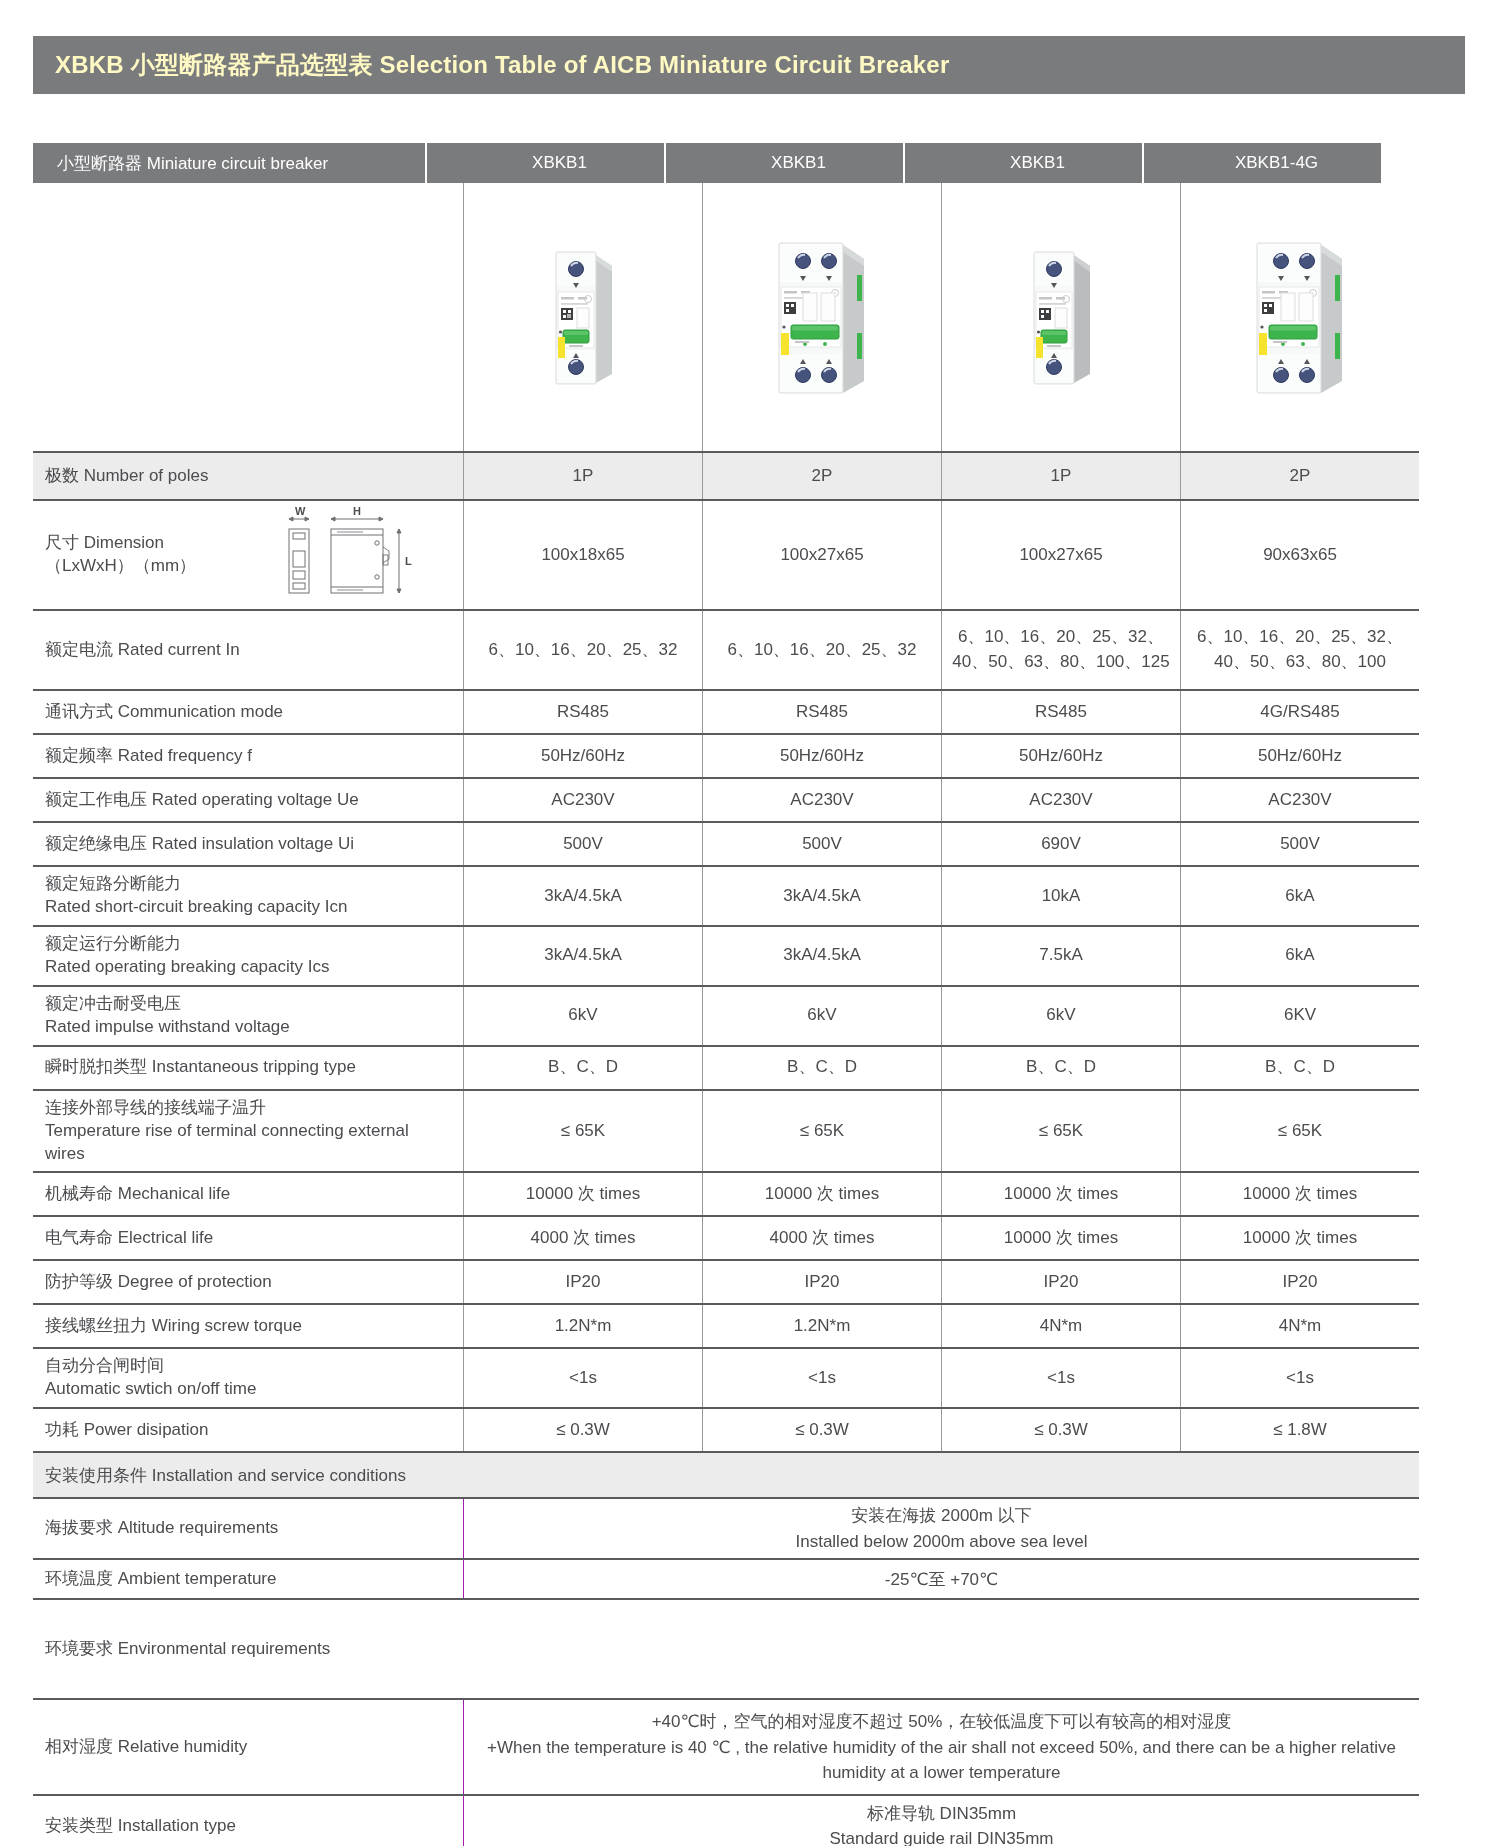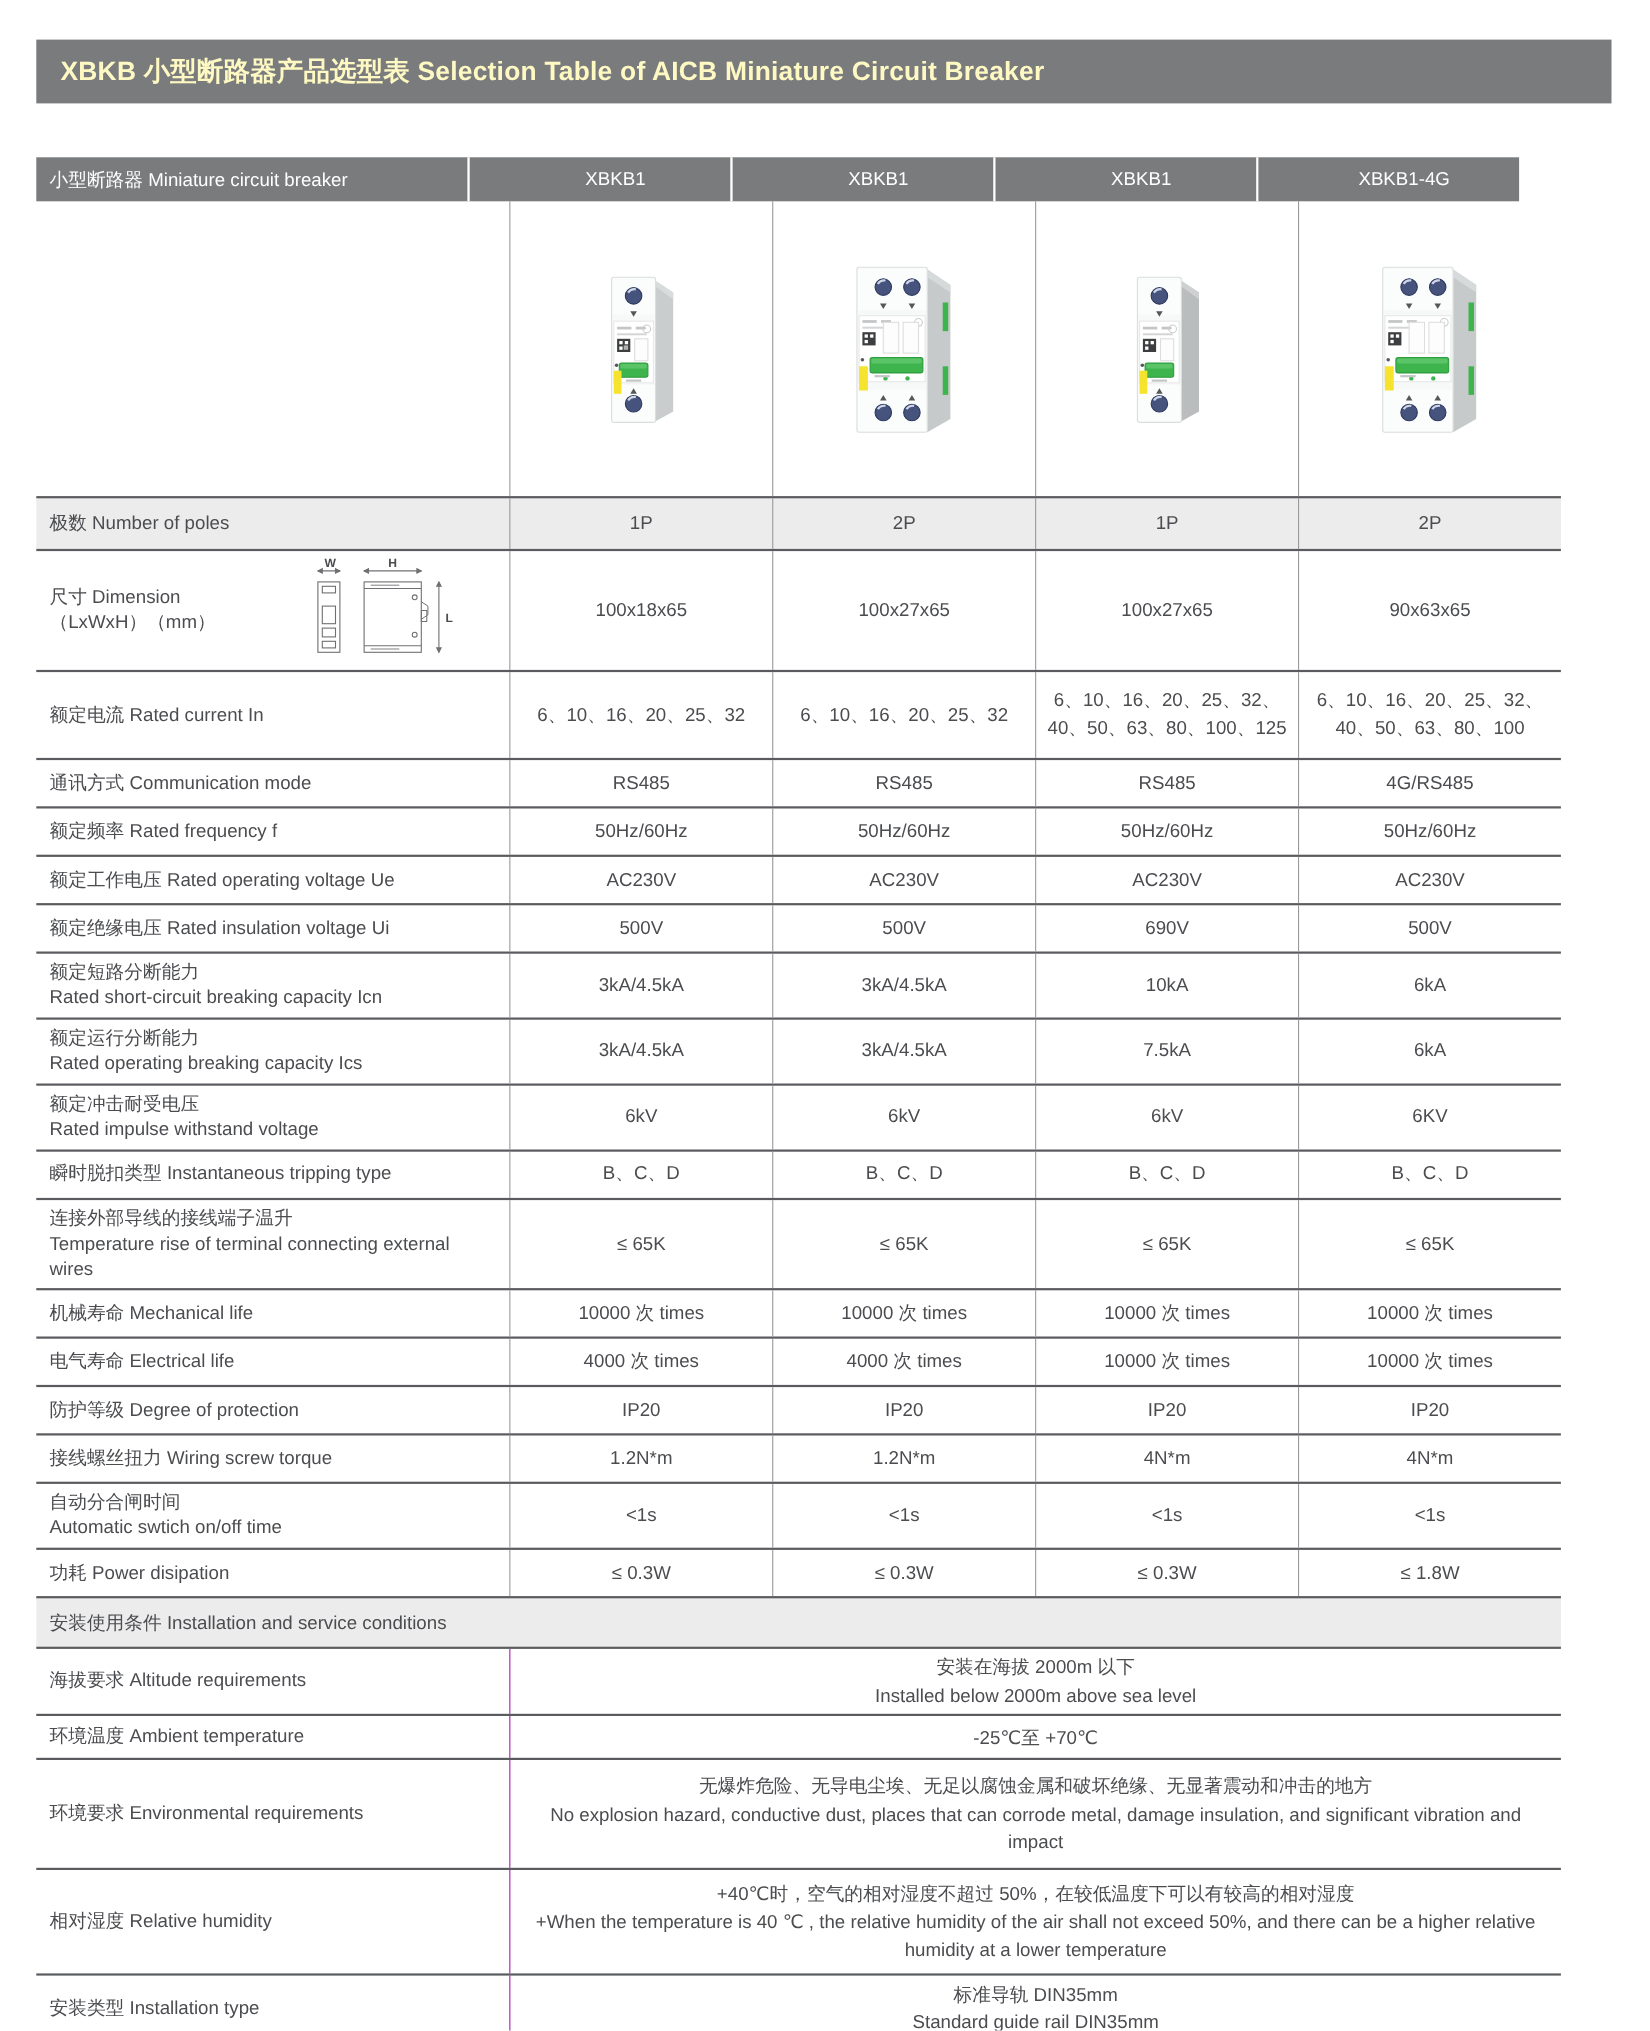--- a/index.html
+++ b/index.html
@@ -27,21 +27,21 @@
   .label{width:430px;padding:6px 10px 6px 12px;text-align:left;line-height:1.35;}
   .val{width:239px;border-left:1px solid #9a9a9b;justify-content:center;text-align:center;padding:4px 10px;line-height:1.45;}
   .wideval{width:956px;border-left:1px solid #a21caf;justify-content:center;text-align:center;padding:4px 16px;line-height:1.5;}
   .shaded{background:#ececec;}
   
   .head-row{display:flex;height:40px;border-top:none;}
   .hcell{
     box-sizing:border-box;background:#7a7b7d;color:#ffffff;
     display:flex;align-items:center;justify-content:center;height:40px;
   }
-  .hcell.corner{width:392px;justify-content:flex-start;padding-left:12px;}
+  .hcell.corner{width:392px;justify-content:flex-start;padding-left:24px;}
   .hcell.col{width:239px;border-left:2px solid #ffffff;padding-left:28px;}
   
   .img-row{height:268px;}
   .img-cell{justify-content:center;align-items:center;}
   .section-head{height:44px;display:flex;align-items:center;padding-left:12px;box-sizing:border-box;}
   .dim-label{justify-content:space-between;}
   .dim-text{white-space:pre-line;}
   svg{display:block;}
 </style>
 </head>
@@ -401,22 +401,20 @@
 Installed below 2000m above sea level</div>
   </div>
 
   <div class="row" style="min-height:38px">
     <div class="cell label">环境温度 Ambient temperature</div>
     <div class="cell wideval">-25℃至 +70℃</div>
   </div>
 
   <div class="row" style="min-height:98px">
     <div class="cell label">环境要求 Environmental requirements</div>
-    <div class="cell wideval">无爆炸危险、无导电尘埃、无足以腐蚀金属和破坏绝缘、无显著震动和冲击的地方
-No explosion hazard, conductive dust, places that can corrode metal, damage insulation, and significant vibration and impact</div>
   </div>
 
   <div class="row" style="min-height:94px">
     <div class="cell label">相对湿度 Relative humidity</div>
     <div class="cell wideval">+40℃时，空气的相对湿度不超过 50%，在较低温度下可以有较高的相对湿度
 +When the temperature is 40 ℃ , the relative humidity of the air shall not exceed 50%, and there can be a higher relative humidity at a lower temperature</div>
   </div>
 
   <div class="row" style="min-height:60px">
     <div class="cell label">安装类型 Installation type</div>

